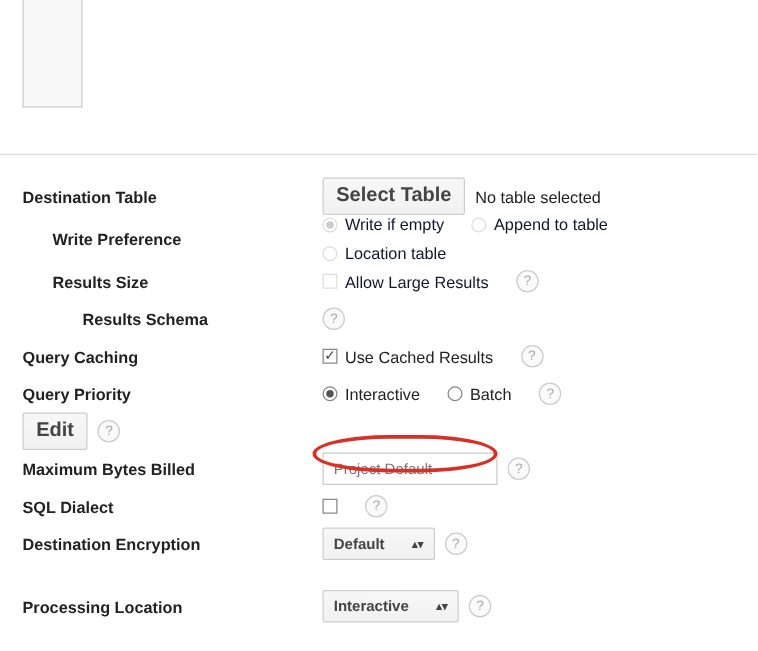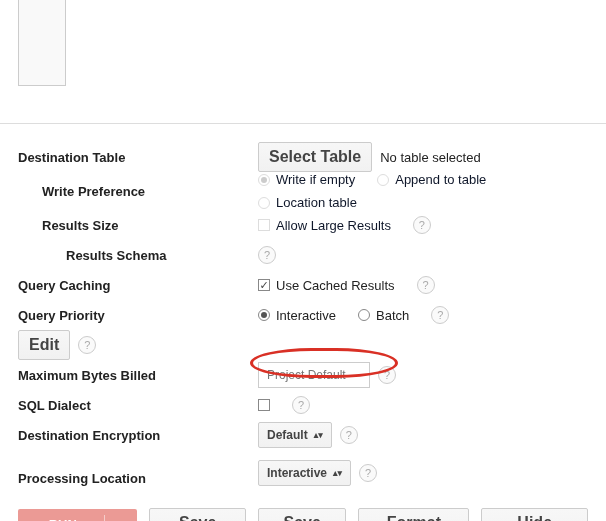--- a/index.html
+++ b/index.html
@@ -100,34 +100,34 @@
     display: inline-flex;
     align-items: center; justify-content: center;
     font-size: 11px;
     color: #aaa;
     background: #fafafa;
   }
   .text-input {
     border: 1px solid #ccc;
     padding: 5px 8px;
     font-size: 12px;
-    width: 112px;
+    width: 140px;
     font-family: inherit;
   }
   .select {
     background: linear-gradient(#f7f7f7, #f1f1f1);
     border: 1px solid #ccc;
     border-radius: 2px;
     padding: 5px 8px;
     font-size: 12px;
     font-weight: bold;
     color: #444;
     display: inline-flex;
     align-items: center;
-    gap: 6px;
+    gap: 22px;
     cursor: pointer;
   }
   .select .caret {
     font-size: 9px;
     line-height: 1;
     display: inline-flex;
     flex-direction: column;
   }
   .highlight-ring {
     position: absolute;
@@ -279,21 +279,21 @@
       <div class="label">Destination Encryption</div>
       <div class="controls">
         <span class="select">
           <span>Default</span>
           <span class="caret">▴▾</span>
         </span>
         <span class="help">?</span>
       </div>
     </div>
 
-    <div class="row" style="margin-top:6px;align-items:flex-end;">
+    <div class="row" style="margin-top:20px;">
       <div class="label">Processing Location</div>
       <div class="controls">
         <span class="select">
           <span>Interactive</span>
           <span class="caret">▴▾</span>
         </span>
         <span class="help">?</span>
       </div>
     </div>
 

